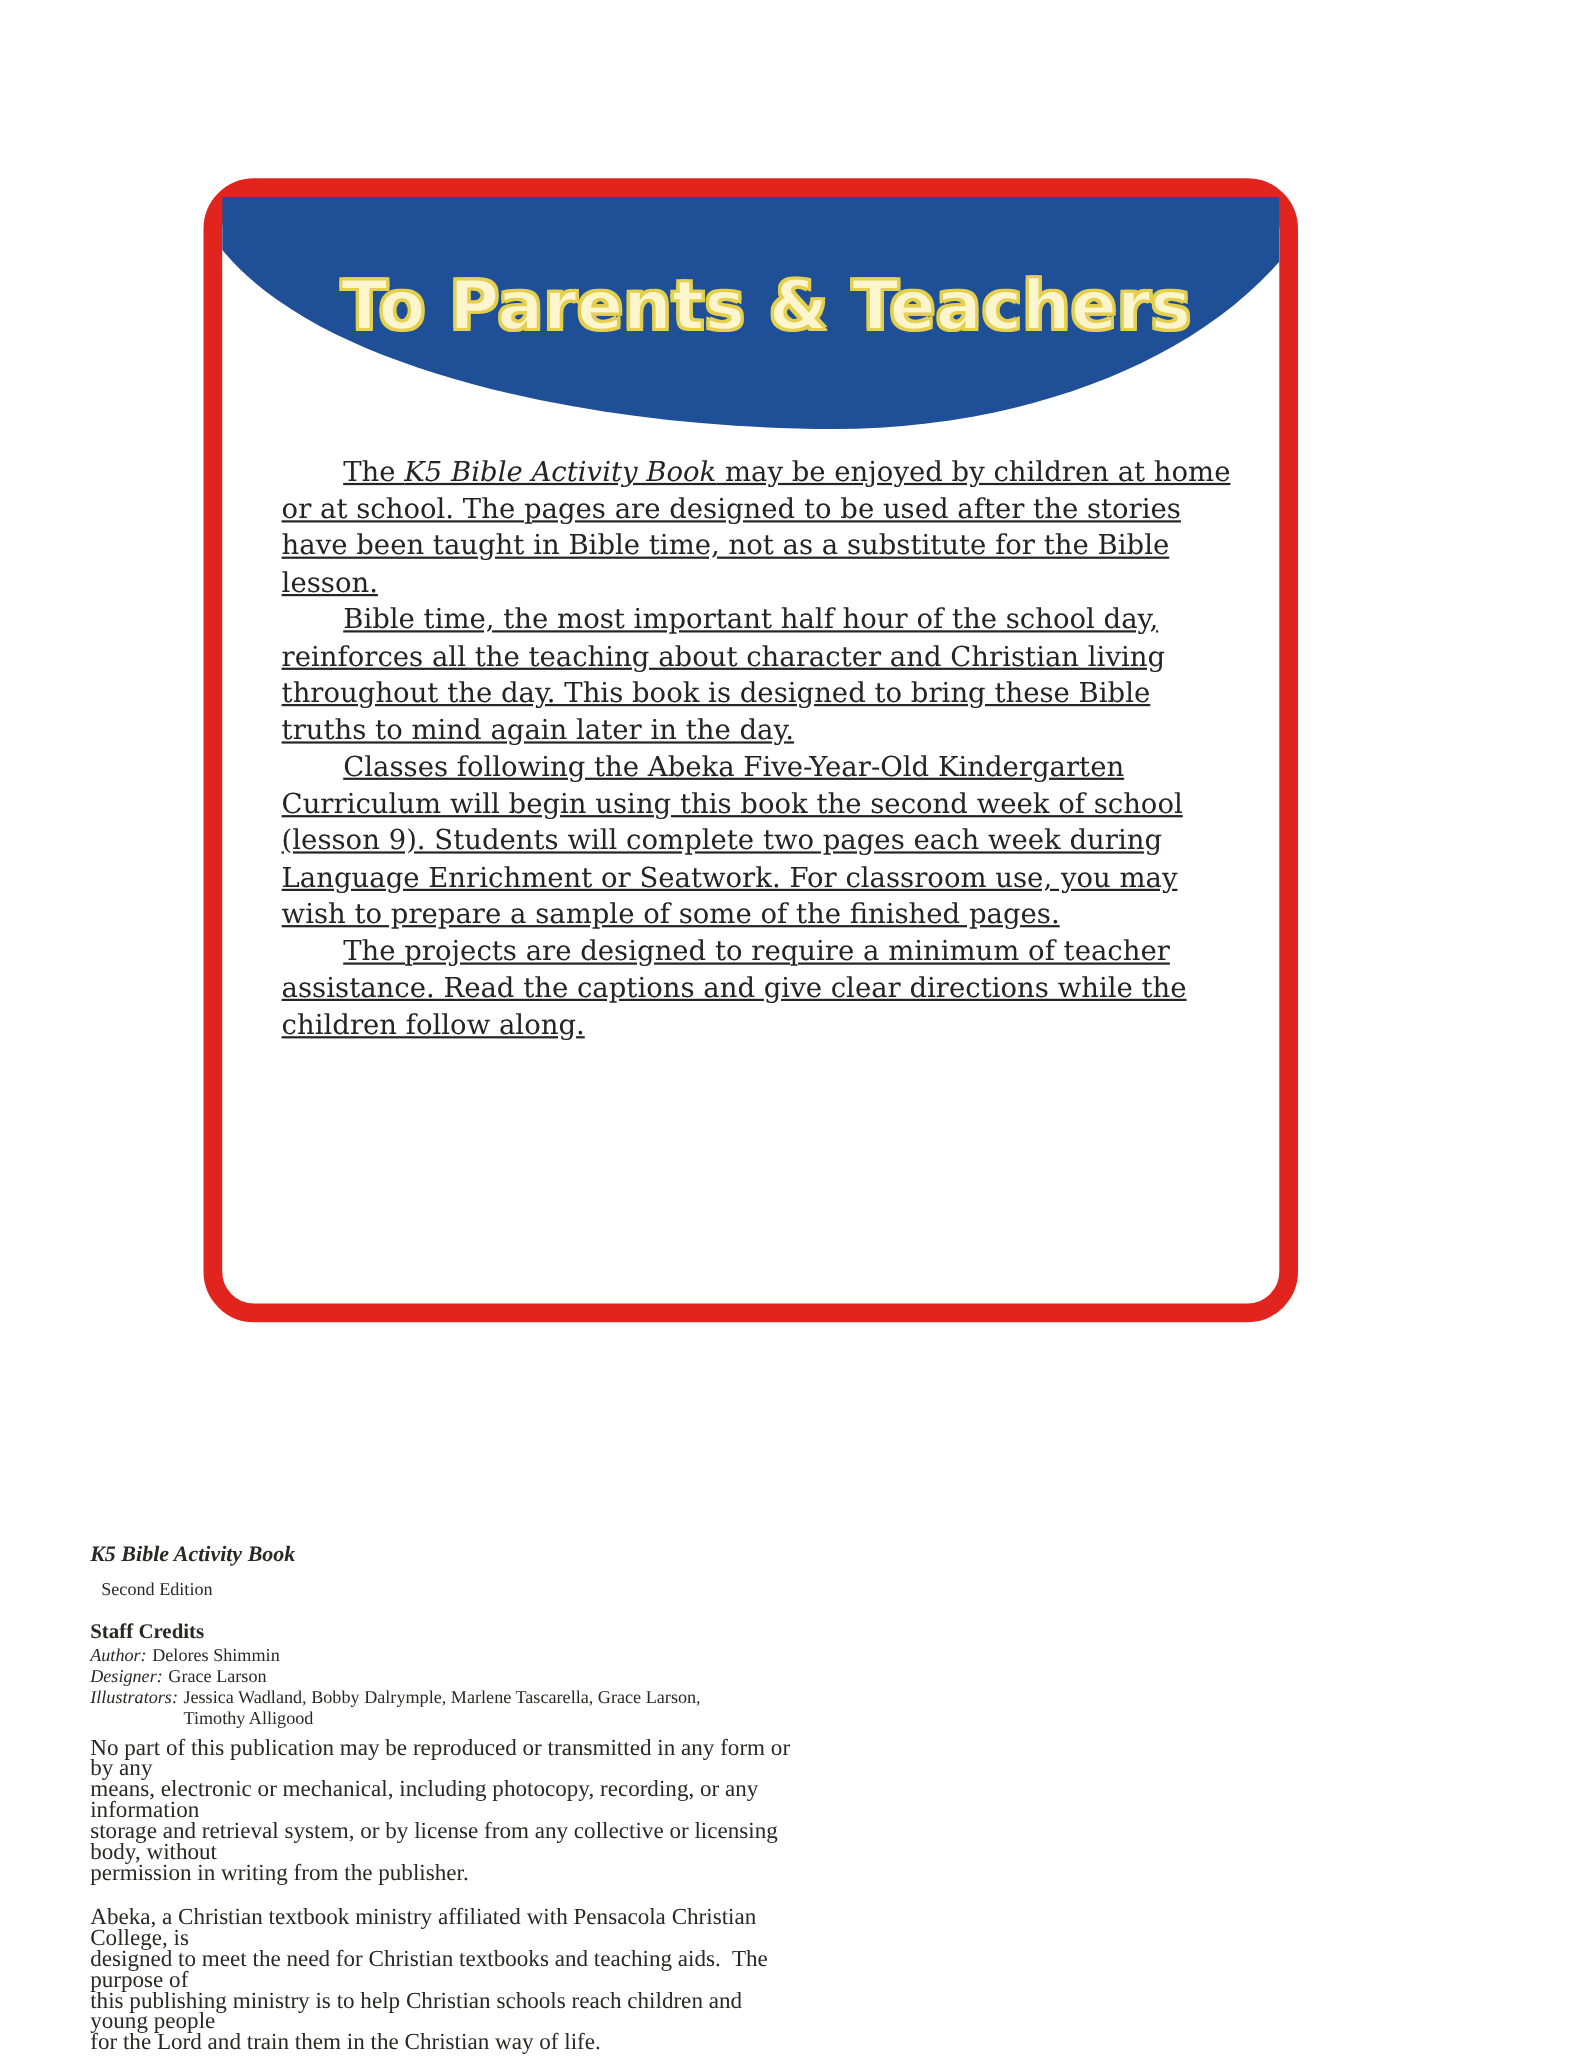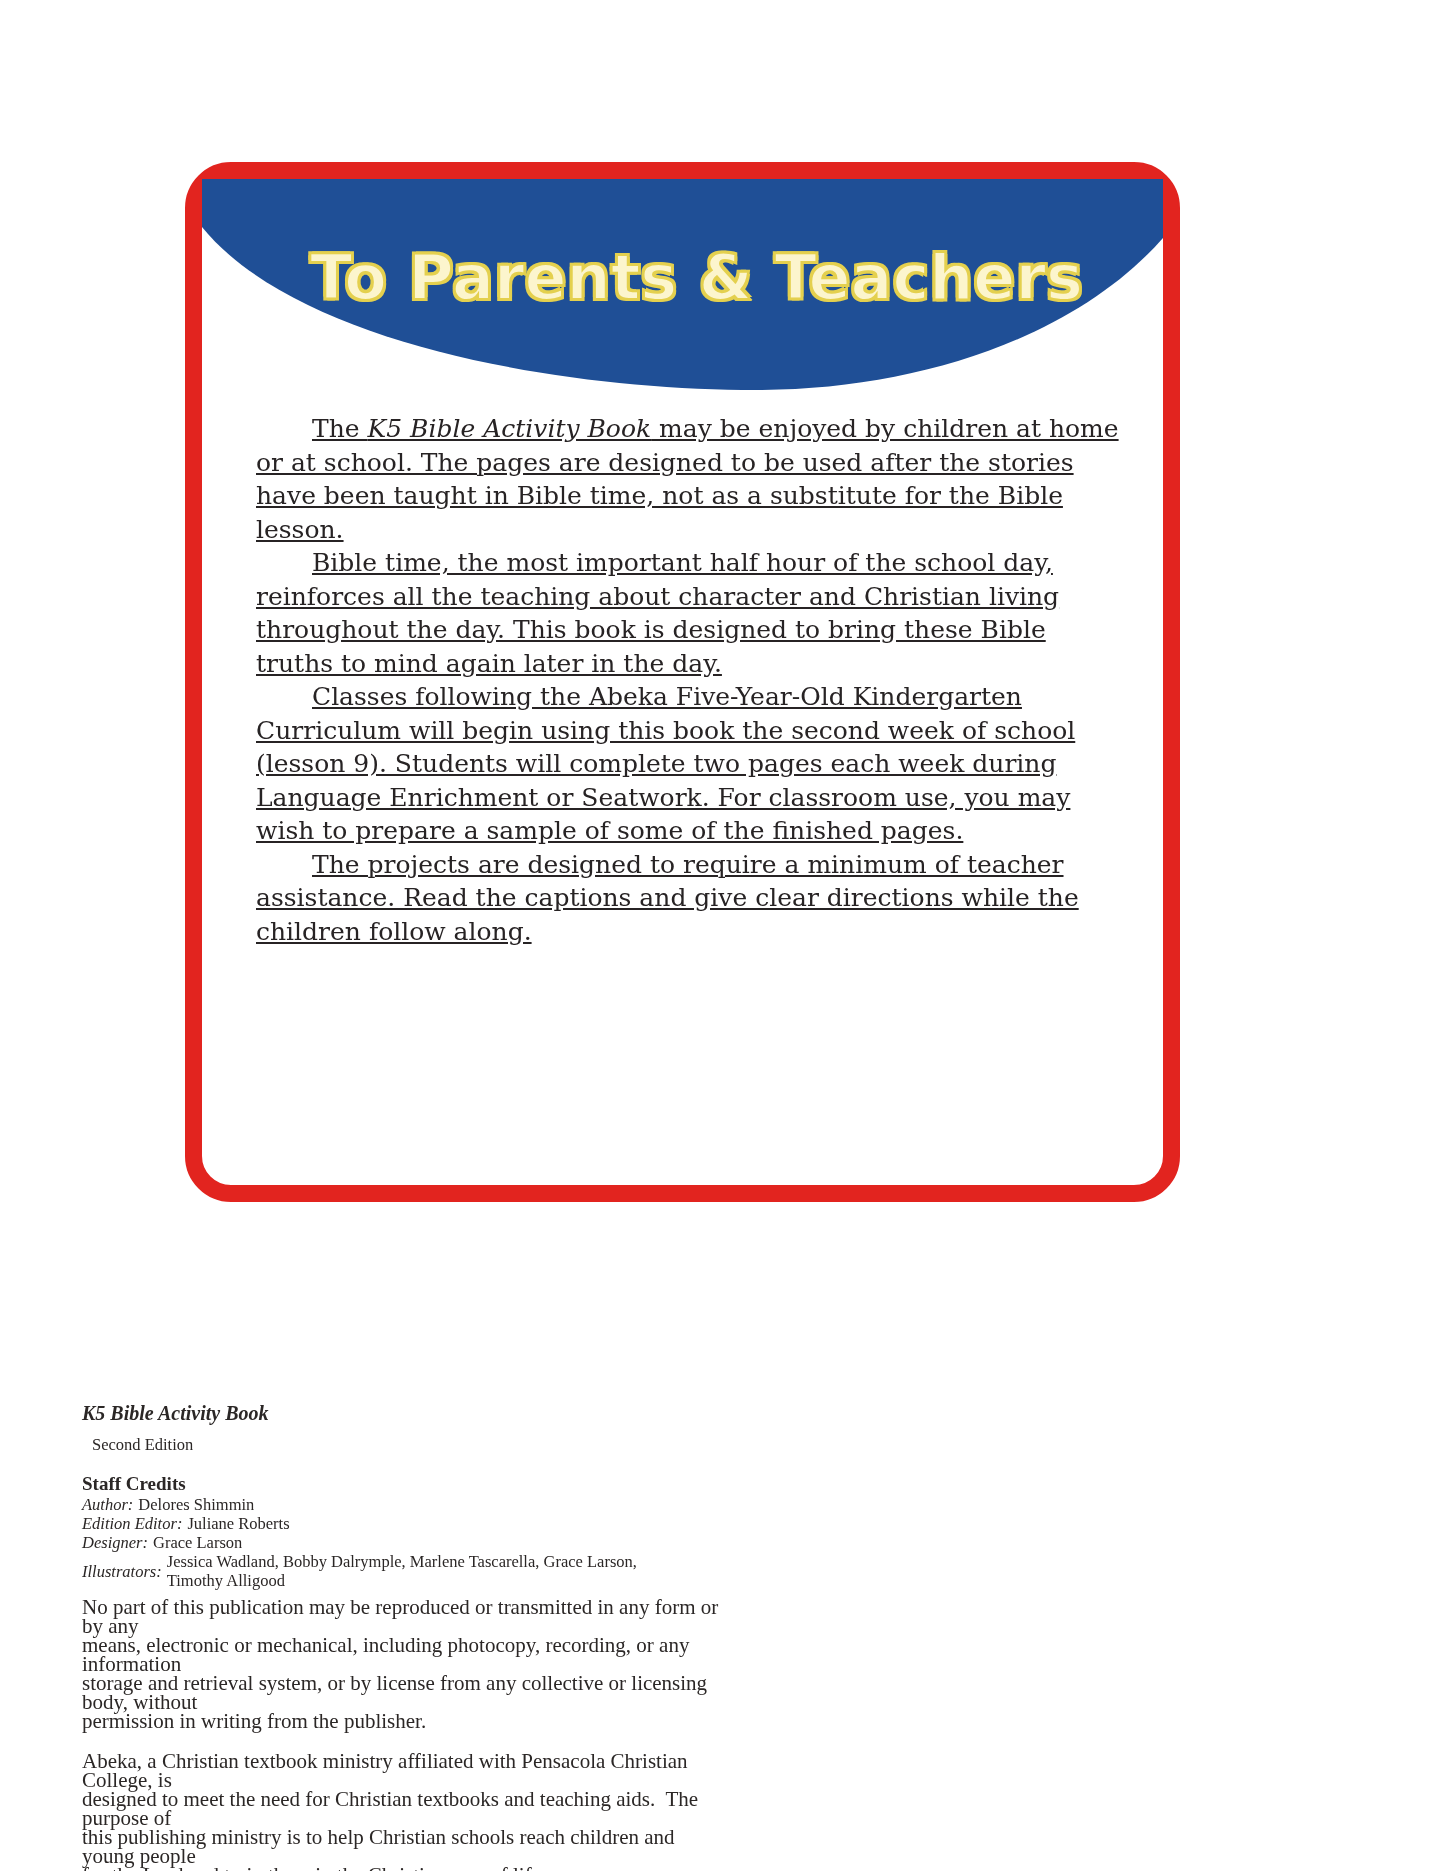--- a/index.html
+++ b/index.html
@@ -92,21 +92,21 @@
     font-weight:bold;
     font-style:italic;
   }
   .edition{ margin:10px; }
   .staff-heading{
     margin:19px 0 0 0;
     font-size:19px;
     line-height:22px;
     font-weight:bold;
   }
-  .credit-row{ display:flex; gap:5px;align-items:center; }
+  .credit-row{ display:flex; gap:5px; }
   .credit-label{ font-style:italic; white-space:pre; flex:0 0 auto; }
   .credit-value{ white-space:pre-wrap; }
   .copyright{ margin-top:16px; white-space:pre-wrap; font-size:16.5px; }
   .legal{ margin-top:8px; white-space:pre-wrap; font-size:21px; line-height:19px; }
   .legal + .legal{ margin-top:6px; }
 </style>
 </head>
 <body>
 
 <div class="page">
@@ -133,24 +133,20 @@
     <p class="book-title">K5 Bible Activity Book</p>
     <p class="edition">Second Edition</p>
 
     <p class="staff-heading">Staff Credits</p>
 
     <div class="credit-row">
       <span class="credit-label">Author:</span>
       <span class="credit-value">Delores Shimmin</span>
     </div>
     <div class="credit-row">
-      <span class="credit-label">Edition Editor:</span>
-      <span class="credit-value">Juliane Roberts</span>
-    </div>
-    <div class="credit-row">
       <span class="credit-label">Designer:</span>
       <span class="credit-value">Grace Larson</span>
     </div>
     <div class="credit-row">
       <span class="credit-label">Illustrators:</span>
       <span class="credit-value">Jessica Wadland, Bobby Dalrymple, Marlene Tascarella, Grace Larson,
 Timothy Alligood</span>
     </div>
 
     <p class="legal">No part of this publication may be reproduced or transmitted in any form or by any

